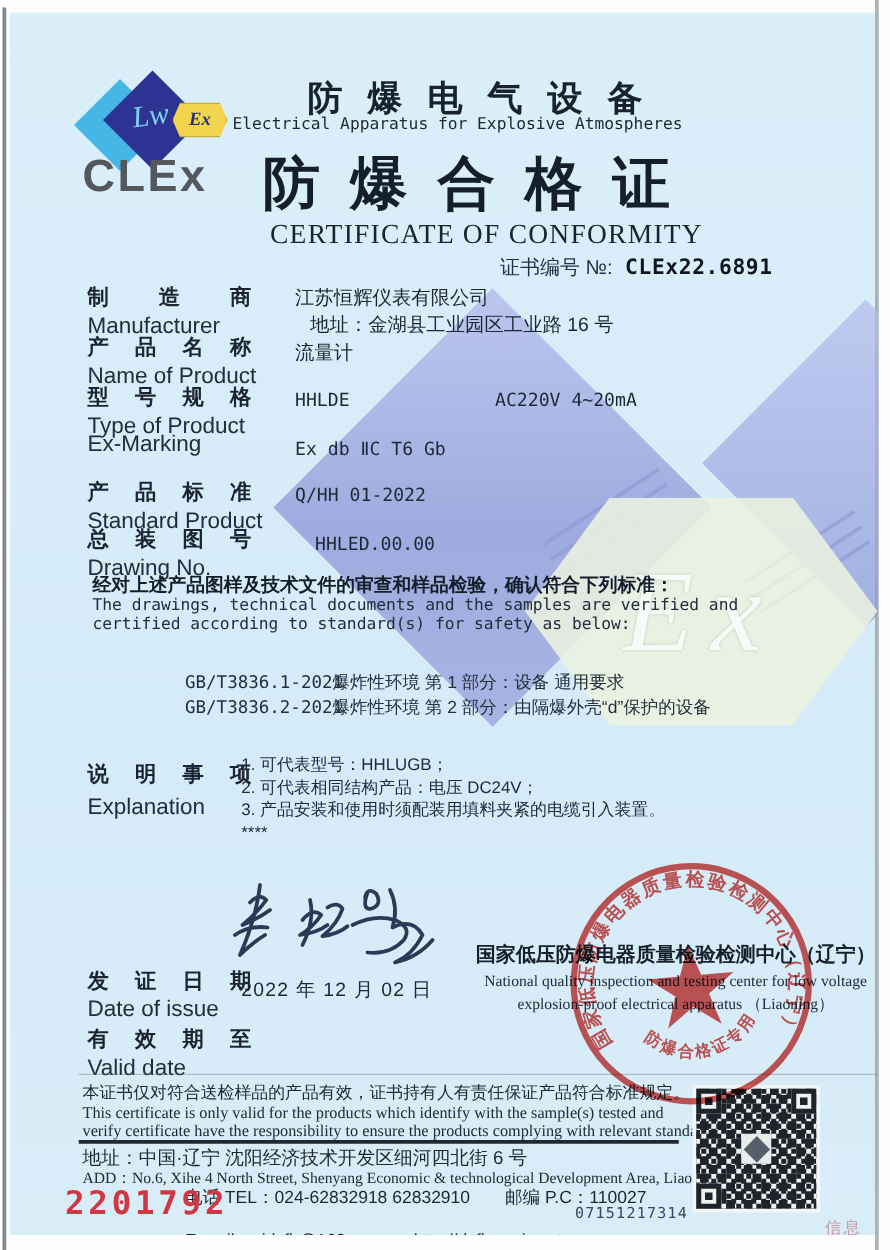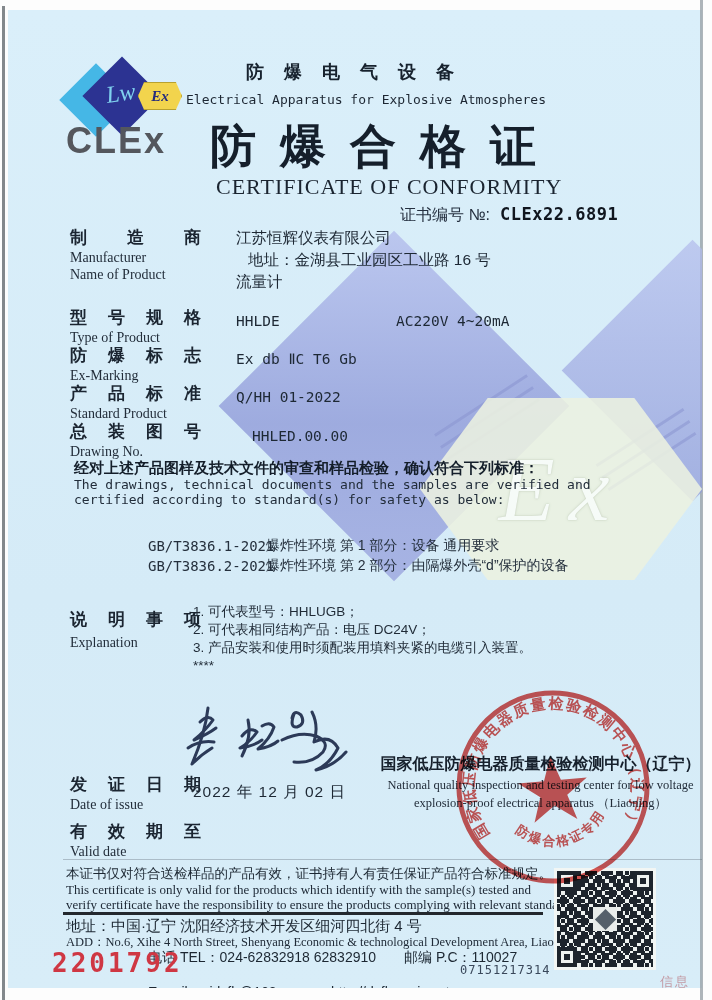--- a/index.html
+++ b/index.html
@@ -5,32 +5,32 @@
   html,body{margin:0;padding:0;}
   body{width:712px;height:1000px;background:#fdfdfd;font-family:"Liberation Sans",sans-serif;position:relative;overflow:hidden;}
   #scan{position:absolute;inset:0;}
   #paper{position:absolute;left:8px;top:10px;width:694px;height:978px;background:linear-gradient(180deg,#daeffa 0%,#d5ebf7 60%,#d8edf8 100%);overflow:hidden;}
   .edge-left{position:absolute;left:2px;top:6px;width:3px;height:994px;background:#5a6066;opacity:.75;}
   .edge-right{position:absolute;left:700px;top:0;width:3px;height:1000px;background:#9aa2a9;opacity:.8;}
   .content{position:absolute;inset:0;z-index:2;color:#1d2733;}
   .wm{position:absolute;z-index:1;}
   .abs{position:absolute;}
   
-  .title-cn-small{font-size:18px;font-weight:bold;letter-spacing:20px;color:#17222e;}
+  .title-cn-small{font-size:28px;font-weight:bold;letter-spacing:20px;color:#17222e;}
   .subtitle-en{font-family:"DejaVu Sans Mono",monospace;font-size:13px;color:#1d2733;}
   .title-cn-big{font-size:46px;font-weight:bold;letter-spacing:24px;color:#151f2b;}
   .title-en-big{font-family:"Liberation Serif",serif;font-size:22px;letter-spacing:1px;color:#1a2430;}
   .certno-label{font-size:16px;color:#253040;}
   .certno-value{font-family:"DejaVu Sans Mono",monospace;font-size:17px;font-weight:bold;color:#10161f;letter-spacing:.5px;}
   
   .logo-wordmark{font-size:36px;font-weight:bold;color:#54575d;letter-spacing:2px;}
   .diamond{position:absolute;transform:rotate(45deg);}
   
   .lbl-cn{font-size:17px;font-weight:bold;letter-spacing:2px;color:#1b2531;white-space:nowrap;}
-  .lbl-en{font-family:Liberation Serif, serif;font-size:14px;color:#222d3a;margin-top:1px;white-space:nowrap;}
+  .lbl-en{font-family:Liberation Sans, sans-serif;font-size:18px;color:#222d3a;margin-top:1px;white-space:nowrap;}
   .val-cn{font-size:15.5px;color:#1d2834;white-space:nowrap;}
   .val-mono{font-family:"DejaVu Sans Mono",monospace;font-size:14.5px;color:#1d2834;white-space:nowrap;}
   .stmt-cn{font-size:15px;font-weight:bold;color:#141e2a;white-space:nowrap;}
   .stmt-en{font-family:"DejaVu Sans Mono",monospace;font-size:13px;color:#222d3a;white-space:nowrap;}
   .std-code{font-family:"DejaVu Sans Mono",monospace;font-size:14px;color:#25303d;}
   .std-desc{font-size:14px;color:#25303d;white-space:nowrap;}
   .exp-item{font-size:13.5px;color:#1f2a36;line-height:17.5px;white-space:nowrap;}
   .org-cn{font-size:16px;font-weight:bold;color:#16202c;white-space:nowrap;}
   .org-en{font-family:"Liberation Serif",serif;font-size:12.5px;color:#222d3a;white-space:nowrap;}
   .date-val{font-size:15.5px;color:#1d2834;letter-spacing:1px;white-space:nowrap;}
@@ -104,33 +104,33 @@
       </div>
 
       <div class="abs" style="left:62px;top:216px;">
         <div class="lbl-cn">制　　造　　商</div>
         <div class="lbl-en">Manufacturer</div>
       </div>
       <div class="abs val-cn" style="left:228px;top:218px;">江苏恒辉仪表有限公司</div>
       <div class="abs val-cn" style="left:240px;top:240px;">地址：金湖县工业园区工业路 16 号</div>
 
       <div class="abs" style="left:62px;top:256px;">
+        <div class="lbl-cn">产　品　名　称</div>
         <div class="lbl-en">Name of Product</div>
       </div>
       <div class="abs val-cn" style="left:228px;top:262px;">流量计</div>
 
       <div class="abs" style="left:62px;top:296px;">
         <div class="lbl-cn">型　号　规　格</div>
         <div class="lbl-en">Type of Product</div>
       </div>
       <div class="abs val-mono" style="left:228px;top:303px;">HHLDE</div>
       <div class="abs val-mono" style="left:388px;top:303px;">AC220V 4~20mA</div>
 
       <div class="abs" style="left:62px;top:334px;">
-        <div class="lbl-cn">防　爆　标　志</div>
         <div class="lbl-en">Ex-Marking</div>
       </div>
       <div class="abs val-mono" style="left:228px;top:341px;">Ex db ⅡC T6 Gb</div>
 
       <div class="abs" style="left:62px;top:372px;">
         <div class="lbl-cn">产　品　标　准</div>
         <div class="lbl-en">Standard Product</div>
       </div>
       <div class="abs val-mono" style="left:228px;top:379px;">Q/HH 01-2022</div>
 
@@ -187,21 +187,21 @@
         <div class="lbl-cn">有　效　期　至</div>
         <div class="lbl-en">Valid date</div>
       </div>
 
       <div class="abs" style="left:55px;top:849px;width:640px;height:1px;background:rgba(90,100,112,.35);"></div>
       <div class="abs disc-cn" style="left:58px;top:855px;">本证书仅对符合送检样品的产品有效，证书持有人有责任保证产品符合标准规定。</div>
       <div class="abs disc-en" style="left:58px;top:872px;">This certificate is only valid for the products which identify with the sample(s) tested and</div>
       <div class="abs disc-en" style="left:58px;top:887px;">verify certificate have the responsibility to ensure the products complying with relevant standard(s).</div>
       <div class="thickline" style="left:55px;top:902px;width:480px;"></div>
 
-      <div class="abs addr-cn" style="left:58px;top:907px;">地址：中国·辽宁 沈阳经济技术开发区细河四北街 4 号</div>
+      <div class="abs addr-cn" style="left:58px;top:907px;">地址：中国·辽宁 沈阳经济技术开发区细河四北街 6 号</div>
       <div class="abs addr-en" style="left:58px;top:924px;">ADD：No.6, Xihe 4 North Street, Shenyang Economic &amp; technological Development Area, Liaoning, China</div>
       <div class="abs" style="left:140px;top:939px;display:flex;gap:28px;">
         <span class="tel-line">电话 TEL：024-62832918 62832910</span>
         <span class="tel-line">邮编 P.C：110027</span>
       </div>
       <div class="abs" style="left:140px;top:956px;display:flex;gap:24px;margin-top:18px;">
         <span class="tel-line">E-mail：gjdyfb@163.com</span>
         <span class="tel-line">http://dyfb.syzjy.net</span>
       </div>
       <div class="abs small-no" style="left:452px;top:953px;">07151217314</div>

